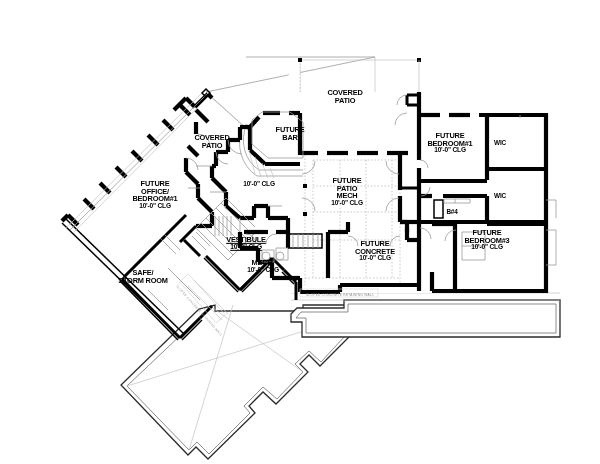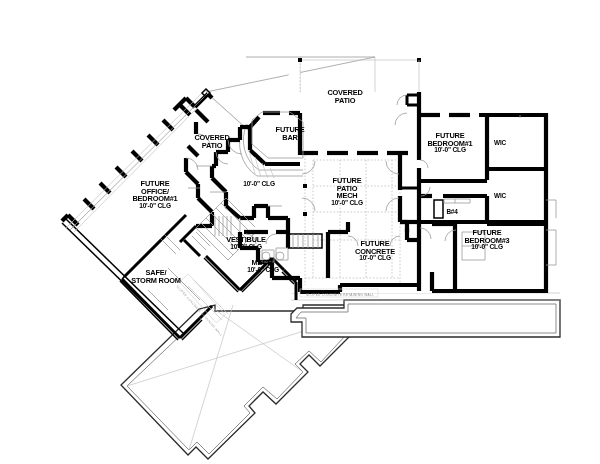--- a/index.html
+++ b/index.html
@@ -462,26 +462,26 @@
     <span class="lbl-line">BAR</span>
   </div>
 
   <div class="lbl lbl-room" style="left:155px; top:195px;">
     <span class="lbl-line">FUTURE</span>
     <span class="lbl-line">OFFICE/</span>
     <span class="lbl-line">BEDROOM#1</span>
     <span class="lbl-line lbl-clg">10'-0" CLG</span>
   </div>
 
-  <div class="lbl lbl-room" style="left:156px; top:277px;">
+  <div class="lbl lbl-room" style="left:143px; top:277px;">
     <span class="lbl-line">SAFE/</span>
     <span class="lbl-line">STORM  ROOM</span>
   </div>
 
-  <div class="lbl lbl-room" style="left:246px; top:243px;">
+  <div class="lbl lbl-room" style="left:246px; top:243px;text-decoration:underline;">
     <span class="lbl-line">VESTIBULE</span>
     <span class="lbl-line lbl-clg">10'-0" CLG</span>
   </div>
 
   <div class="lbl lbl-room" style="left:263px; top:266px;">
     <span class="lbl-line">MECH.</span>
     <span class="lbl-line lbl-clg">10'-0" CLG</span>
   </div>
 
   <div class="lbl lbl-room" style="left:347px; top:192px;">

